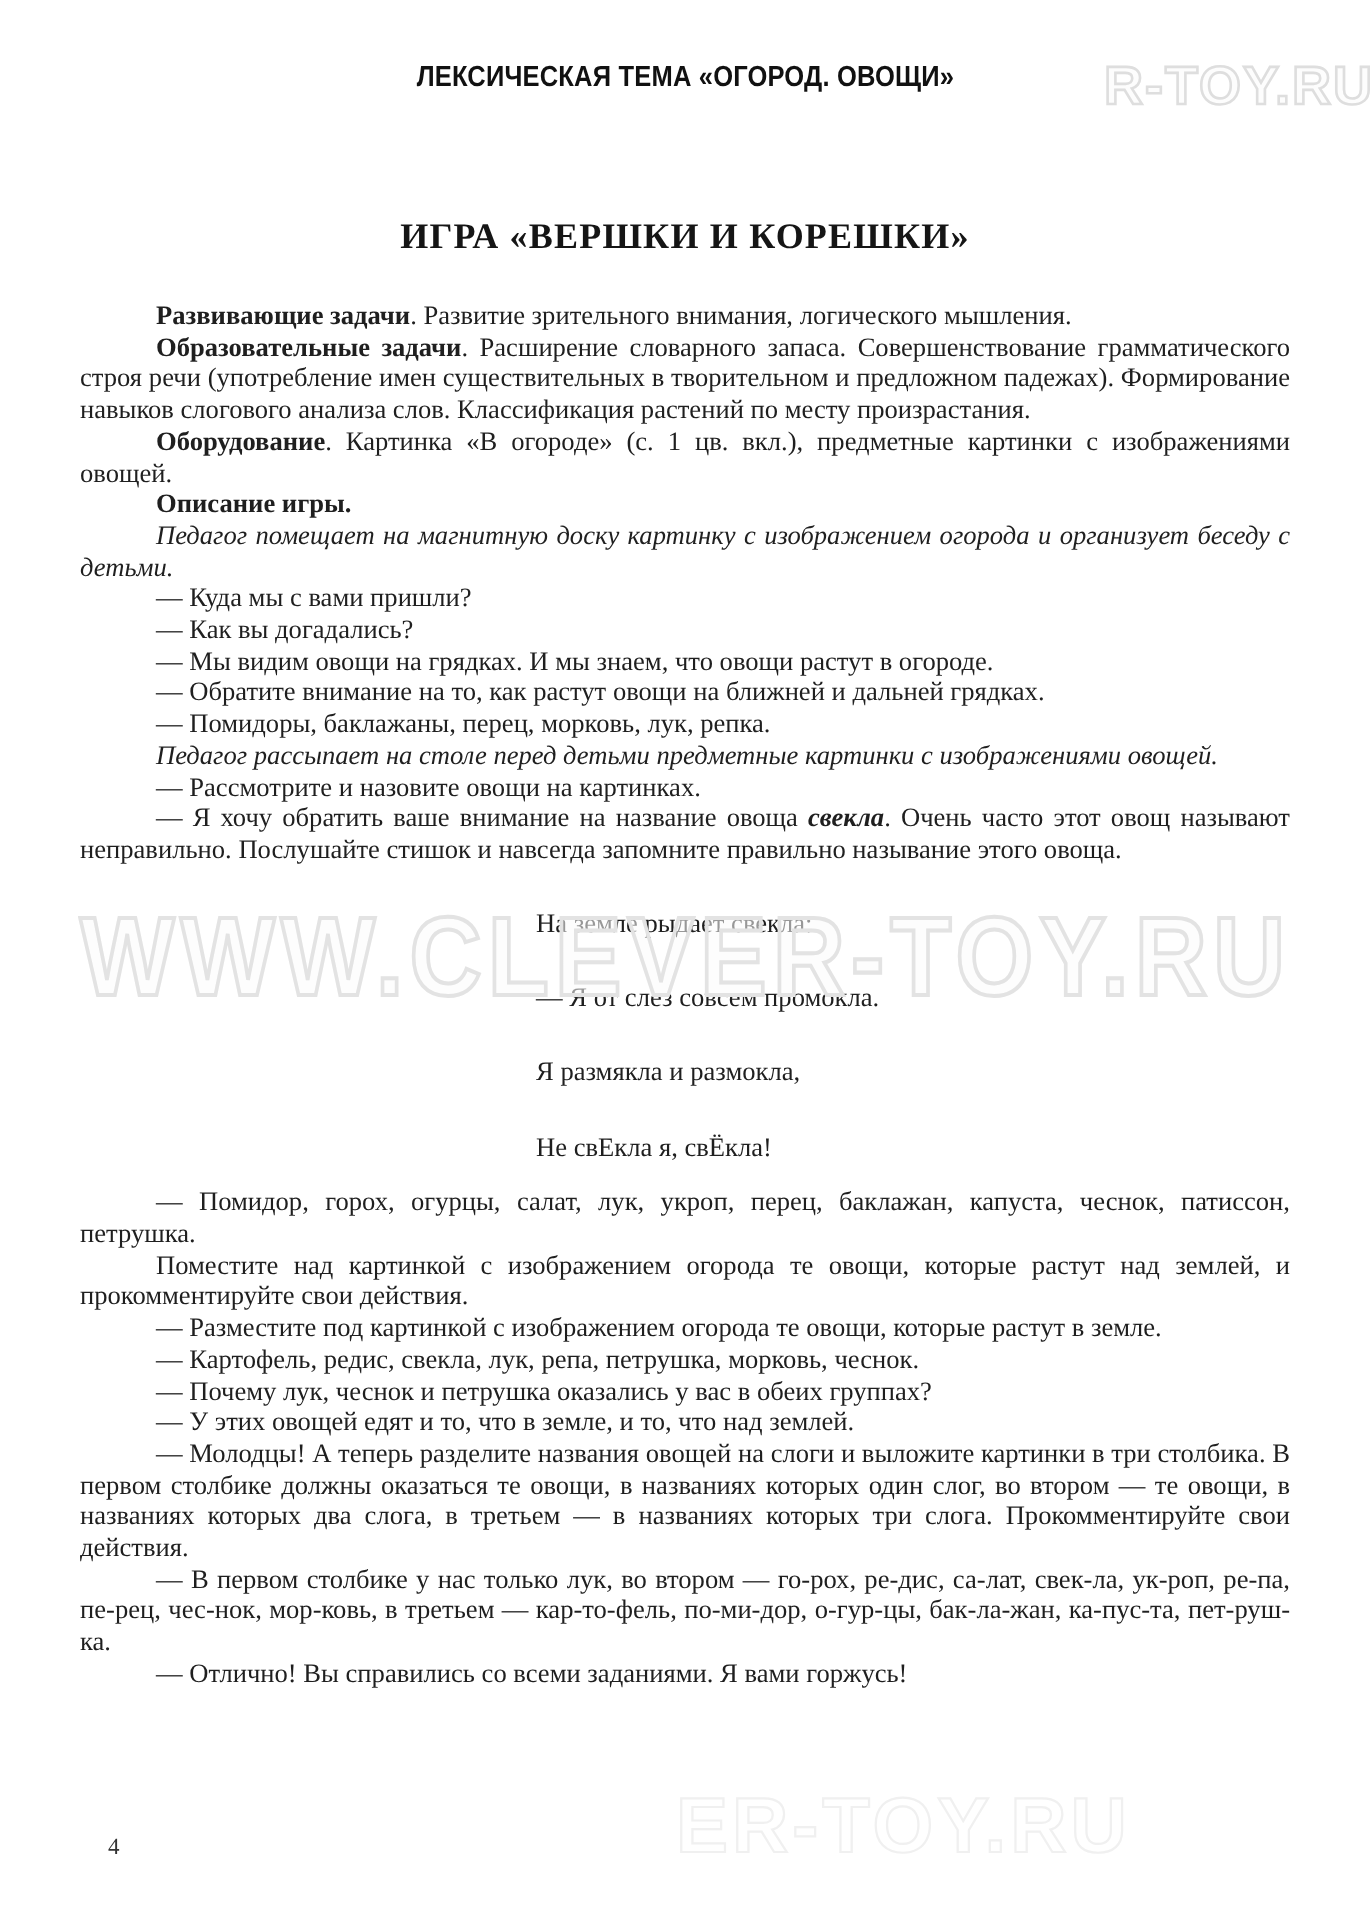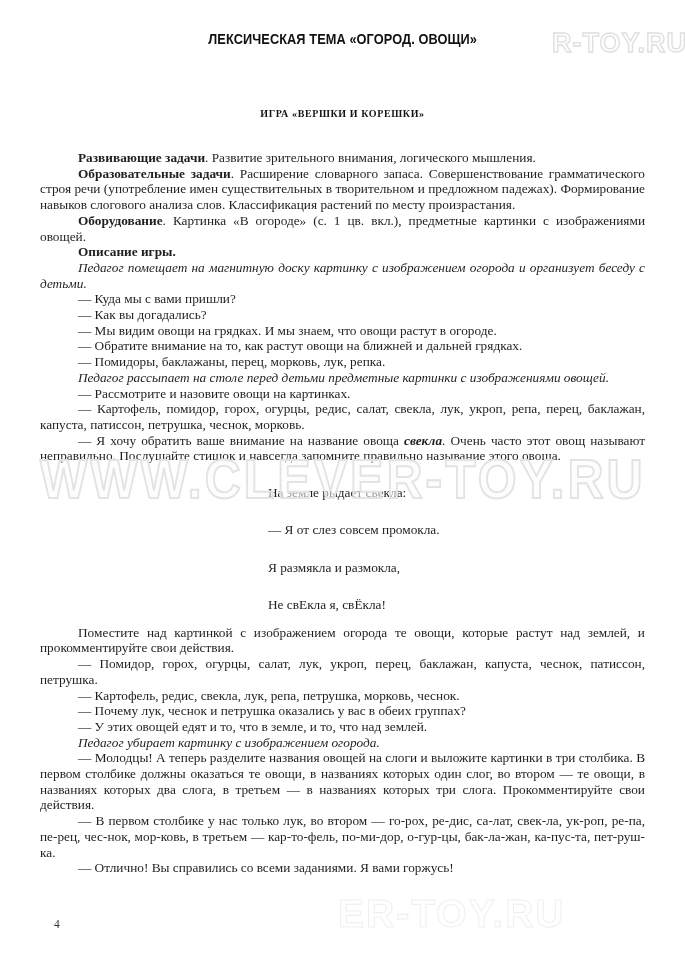--- a/index.html
+++ b/index.html
@@ -11,21 +11,21 @@
   .page-title-wrap{position:absolute;top:30px;left:0;width:685px;text-align:center;}
   .page-title{
     display:inline-block;
     font-family:"Liberation Sans", sans-serif;
     font-weight:bold;font-size:14.5px;letter-spacing:0.1px;
     transform:scaleX(0.88);transform-origin:center;
     white-space:nowrap;color:#111;
   }
   .game-title{
     position:absolute;top:108px;left:0;width:685px;text-align:center;
-    font-weight:bold;font-size:10px;letter-spacing:0.6px;color:#151515;
+    font-weight:bold;font-size:18px;letter-spacing:0.6px;color:#151515;
   }
   .content{
     position:absolute;top:150px;left:40px;width:605px;
     font-size:13.3px;line-height:15.7px;
   }
   .para{margin:0;text-indent:38px;text-align:justify;}
   .b{font-weight:bold;}
   .i{font-style:italic;}
   .bi{font-weight:bold;font-style:italic;}
   .poem{margin:11px 0 11px 228px;line-height:16.4px;}
@@ -59,34 +59,33 @@
     <p class="para"><span class="b">Оборудование</span><span>. Картинка «В огороде» (с. 1 цв. вкл.), предметные картинки с изображениями овощей.</span></p>
     <p class="para"><span class="b">Описание игры.</span></p>
     <p class="para"><span class="i">Педагог помещает на магнитную доску картинку с изображением огорода и организует беседу с детьми.</span></p>
     <p class="para"><span>— Куда мы с вами пришли?</span></p>
     <p class="para"><span>— Как вы догадались?</span></p>
     <p class="para"><span>— Мы видим овощи на грядках. И мы знаем, что овощи растут в огороде.</span></p>
     <p class="para"><span>— Обратите внимание на то, как растут овощи на ближней и дальней грядках.</span></p>
     <p class="para"><span>— Помидоры, баклажаны, перец, морковь, лук, репка.</span></p>
     <p class="para"><span class="i">Педагог рассыпает на столе перед детьми предметные картинки с изображениями овощей.</span></p>
     <p class="para"><span>— Рассмотрите и назовите овощи на картинках.</span></p>
-    <p class="para"><span>— Картофель, помидор, горох, огурцы, редис, салат, свекла, лук, укроп, репа, перец, баклажан, капуста, патиссон, петрушка, чеснок, морковь.</span></p>
     <p class="para"><span>— Я хочу обратить ваше внимание на название овоща </span><span class="bi">свекла</span><span>. Очень часто этот овощ называют неправильно. Послушайте стишок и навсегда запомните правильно называние этого овоща.</span></p>
     <div class="poem">
       <div class="poem-line">На земле рыдает свекла:</div>
       <div class="poem-line">— Я от слез совсем промокла.</div>
       <div class="poem-line">Я размякла и размокла,</div>
       <div class="poem-line">Не свЕкла я, свЁкла!</div>
     </div>
+    <p class="para"><span>— Помидор, горох, огурцы, салат, лук, укроп, перец, баклажан, капуста, чеснок, патиссон, петрушка.</span></p>
     <p class="para"><span>Поместите над картинкой с изображением огорода те овощи, которые растут над землей, и прокомментируйте свои действия.</span></p>
-    <p class="para"><span>— Помидор, горох, огурцы, салат, лук, укроп, перец, баклажан, капуста, чеснок, патиссон, петрушка.</span></p>
+    <p class="para"><span>— Разместите под картинкой с изображением огорода те овощи, которые растут в земле.</span></p>
     <p class="para"><span>— Картофель, редис, свекла, лук, репа, петрушка, морковь, чеснок.</span></p>
     <p class="para"><span>— Почему лук, чеснок и петрушка оказались у вас в обеих группах?</span></p>
     <p class="para"><span>— У этих овощей едят и то, что в земле, и то, что над землей.</span></p>
-    <p class="para"><span class="i">Педагог убирает картинку с изображением огорода.</span></p>
     <p class="para"><span>— Молодцы! А теперь разделите названия овощей на слоги и выложите картинки в три столбика. В первом столбике должны оказаться те овощи, в названиях которых один слог, во втором — те овощи, в названиях которых два слога, в третьем — в названиях которых три слога. Прокомментируйте свои действия.</span></p>
     <p class="para"><span>— В первом столбике у нас только лук, во втором — го-рох, ре-дис, са-лат, свек-ла, ук-роп, ре-па, пе-рец, чес-нок, мор-ковь, в третьем — кар-то-фель, по-ми-дор, о-гур-цы, бак-ла-жан, ка-пус-та, пет-руш-ка.</span></p>
     <p class="para"><span>— Отлично! Вы справились со всеми заданиями. Я вами горжусь!</span></p>
   </div>
 
 <div class="wm wm-top">R-TOY.RU</div>
 <div class="wm wm-main">WWW.CLEVER-TOY.RU</div>
 <div class="wm wm-bottom">ER-TOY.RU</div>
 
 <div class="page-number">4</div>

